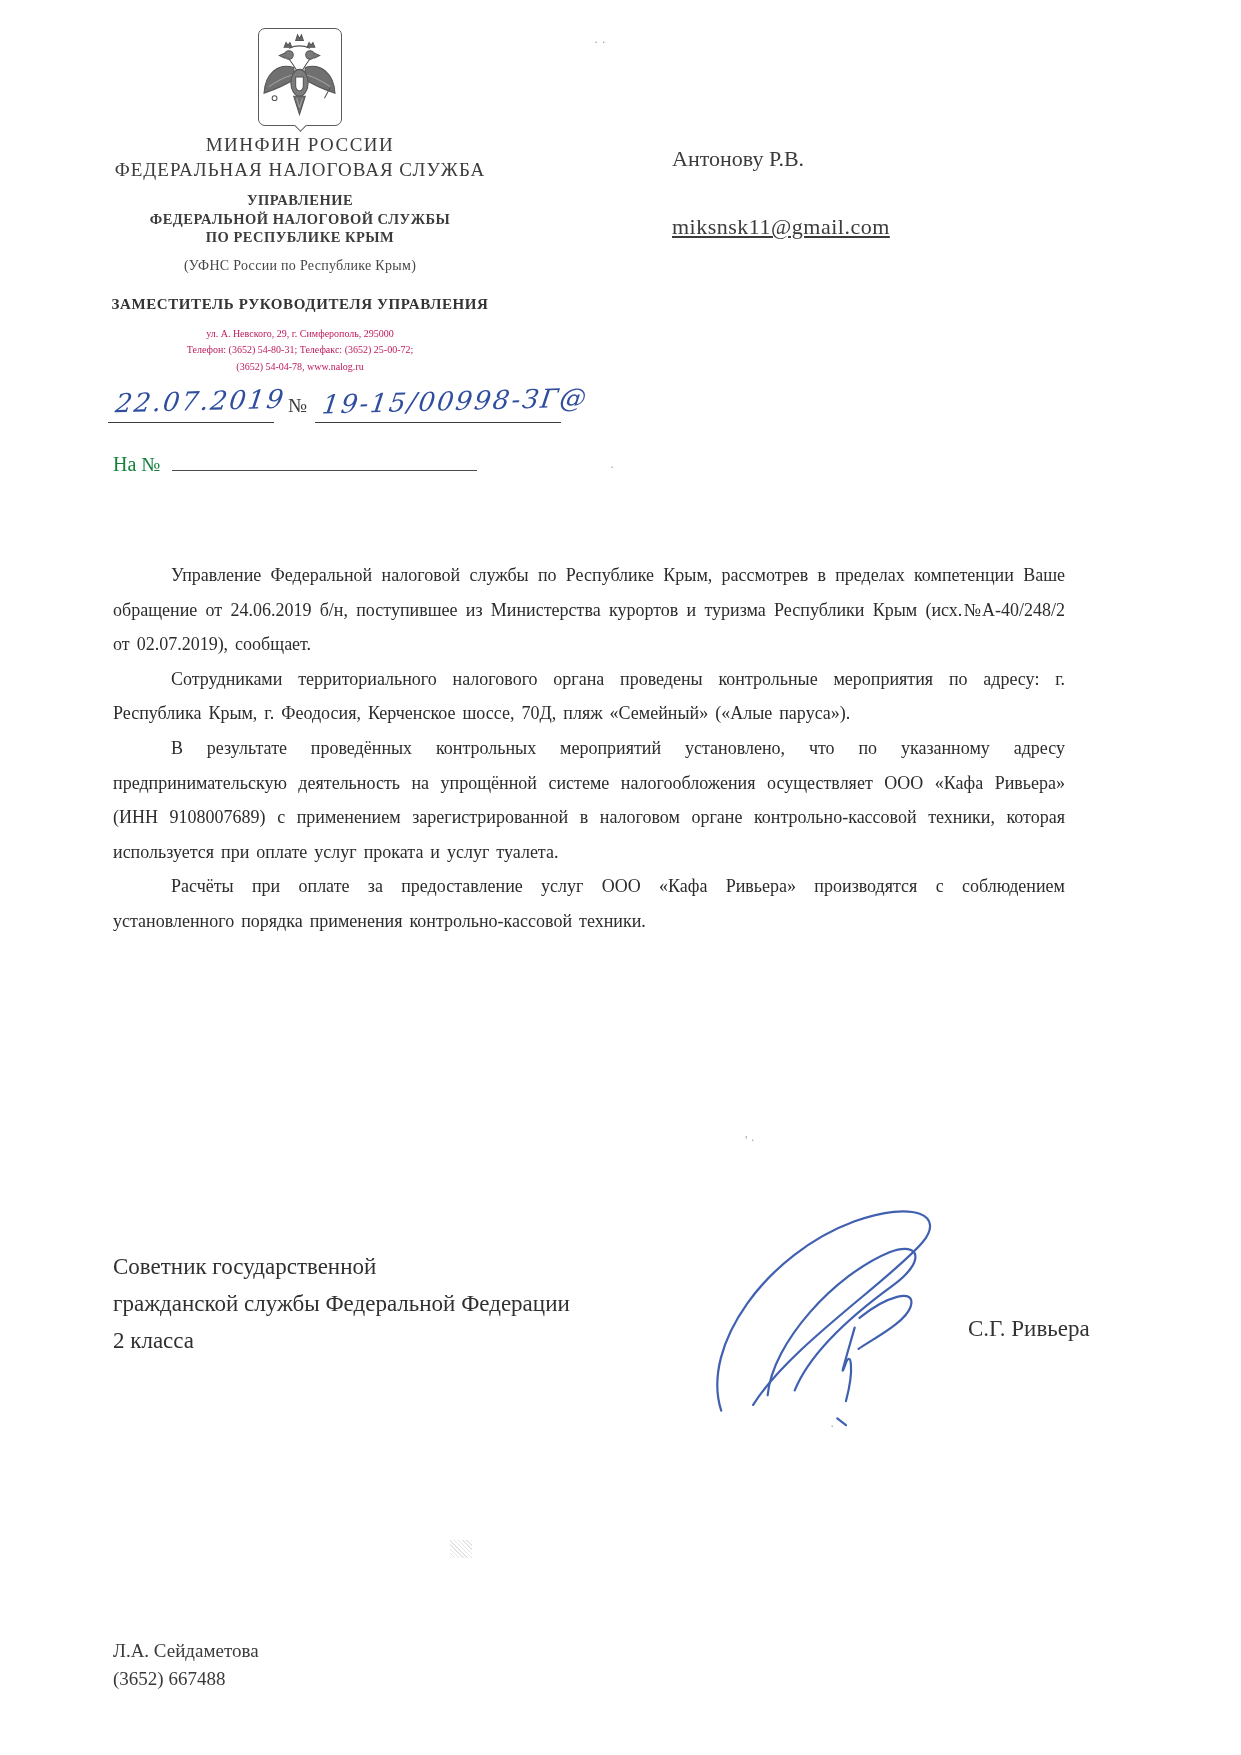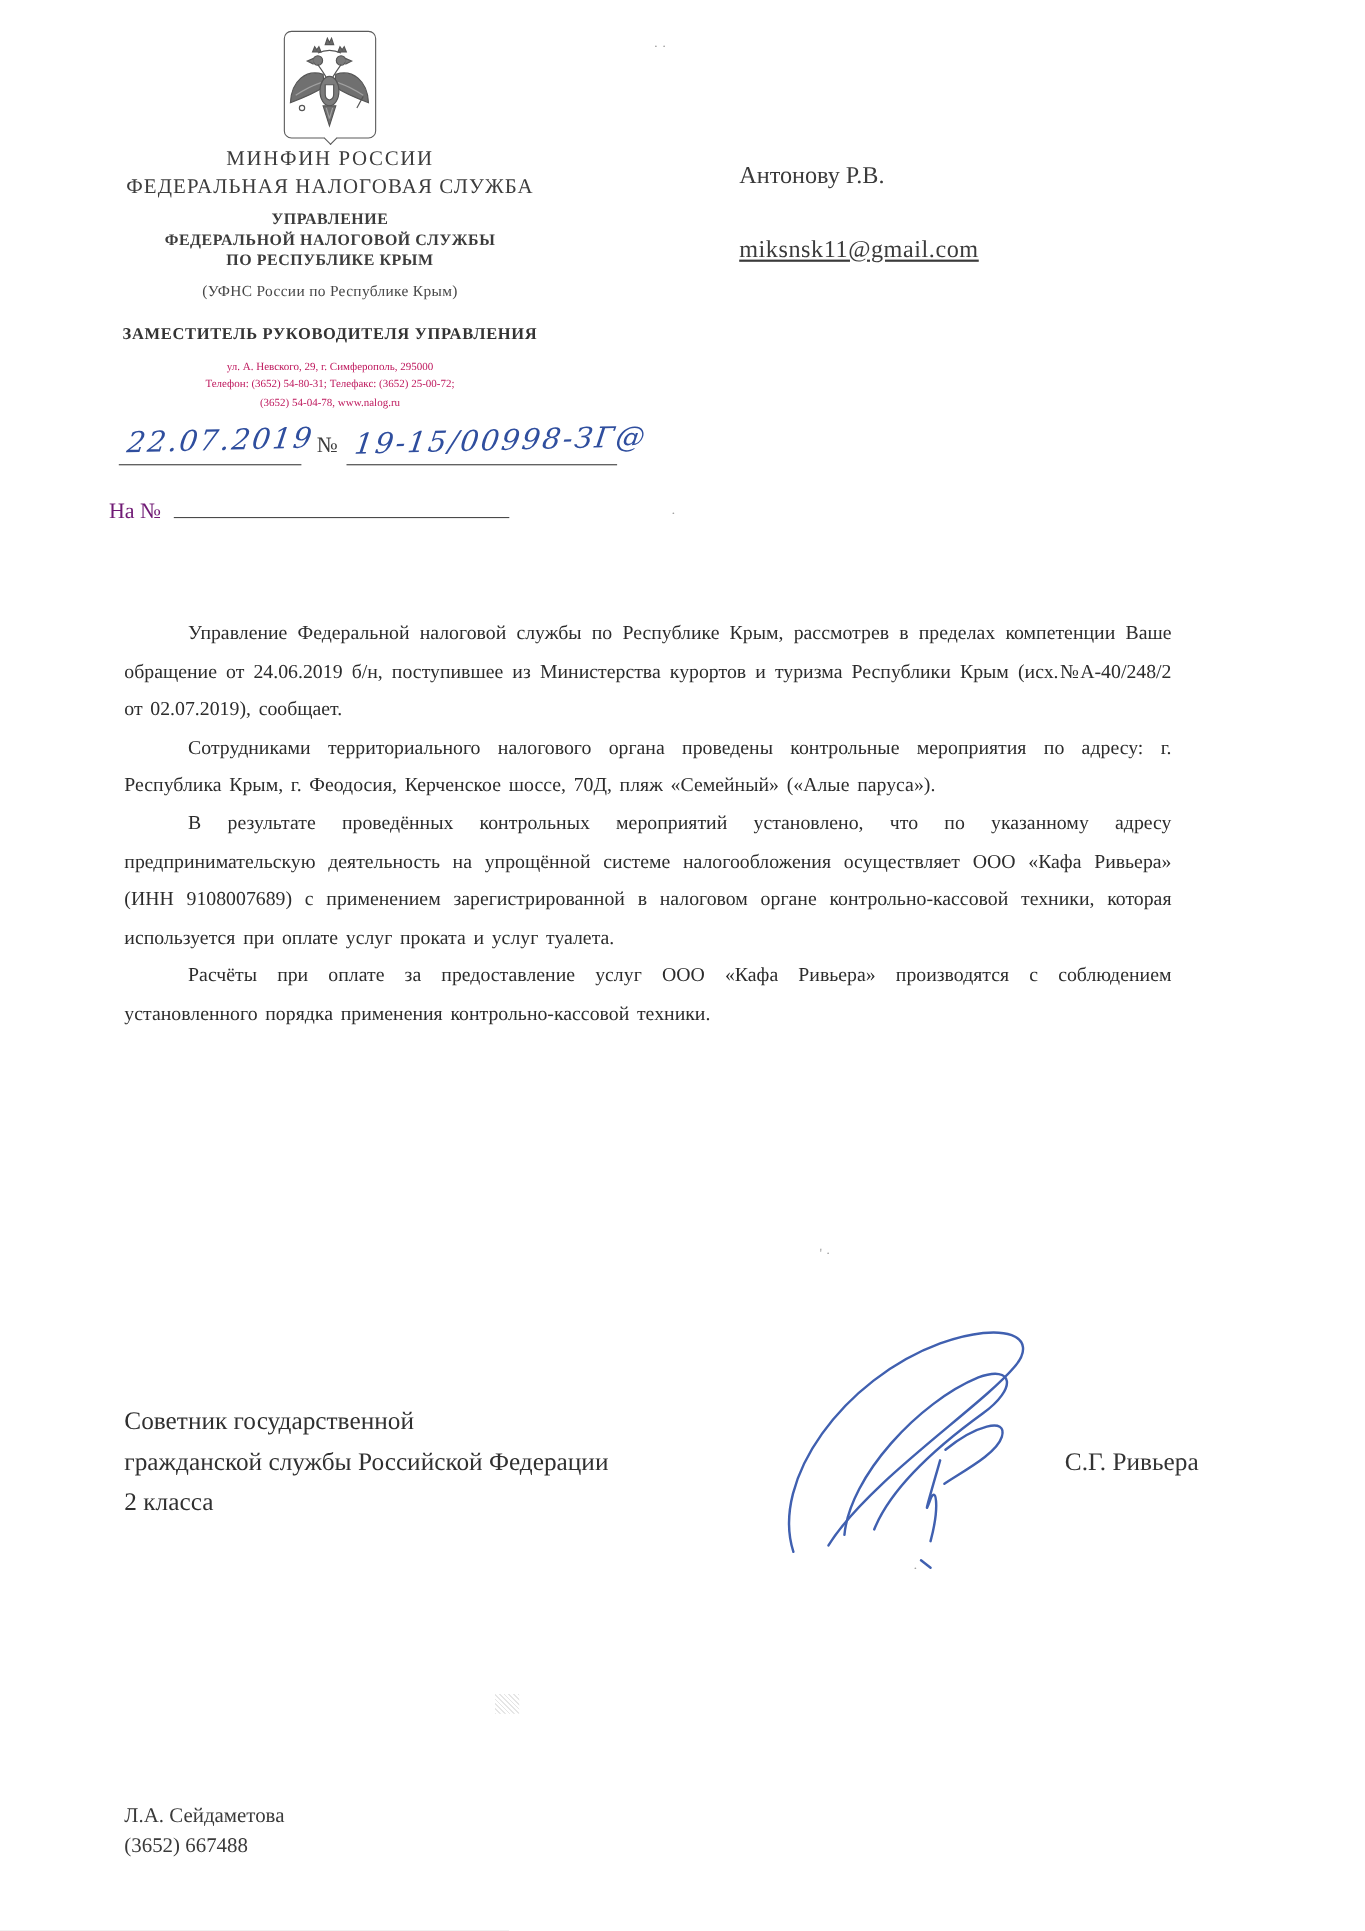--- a/index.html
+++ b/index.html
@@ -53,35 +53,35 @@
     display:inline-block;
   }
   .hand-underline{
     display:inline-block;
     border-bottom:1.7px solid #3c3c3c;
     padding:0 8px 6px 8px;
   }
   .ref-date-wrap{width:150px;text-align:center;}
   .ref-no-sign{display:inline-block;font-size:20px;color:#3c3c3c;margin:0 8px 0 14px;vertical-align:bottom;padding-bottom:6px;}
   .ref-num-wrap{width:230px;text-align:center;}
-  .reply-line{position:absolute;left:99px;top:450px;font-size:20px;color:#701a75;white-space:nowrap;}
+  .reply-line{position:absolute;left:113px;top:450px;font-size:20px;color:#15803d;white-space:nowrap;}
   .reply-underline{display:inline-block;width:305px;border-bottom:1.5px solid #4a4a4a;height:20px;margin-left:12px;}
   
   .body-text{
     position:absolute;left:113px;top:558px;width:952px;
     font-size:18px;line-height:34.6px;
     text-align:justify;
     color:#2c2c2c;
     word-spacing:2.5px;
   }
   .body-text p{margin:0;text-indent:58px;}
   
   .sign-position{
     position:absolute;left:113px;top:1248px;
-    font-size:23px;line-height:37px;color:#303030;margin-top:25px;
+    font-size:23px;line-height:37px;color:#303030;
   }
   .sign-scrawl{position:absolute;left:700px;top:1200px;}
   .sign-name{position:absolute;left:968px;top:1316px;font-size:23px;color:#333;}
   
   .footer{
     position:absolute;left:113px;top:1637px;
     font-size:19px;line-height:28px;color:#3a3a3a;
   }
   
   .speck{position:absolute;color:#8d8d8d;font-size:13px;opacity:.8;}
@@ -148,21 +148,21 @@
 
   <div class="body-text">
     <p>Управление Федеральной налоговой службы по Республике Крым, рассмотрев в пределах компетенции Ваше обращение от 24.06.2019 б/н, поступившее из Министерства курортов и туризма Республики Крым (исх.№А-40/248/2 от 02.07.2019), сообщает.</p>
     <p>Сотрудниками территориального налогового органа проведены контрольные мероприятия по адресу: г. Республика Крым, г. Феодосия, Керченское шоссе, 70Д, пляж «Семейный» («Алые паруса»).</p>
     <p>В результате проведённых контрольных мероприятий установлено, что по указанному адресу предпринимательскую деятельность на упрощённой системе налогообложения осуществляет ООО «Кафа Ривьера» (ИНН 9108007689) с применением зарегистрированной в налоговом органе контрольно-кассовой техники, которая используется при оплате услуг проката и услуг туалета.</p>
     <p>Расчёты при оплате за предоставление услуг ООО «Кафа Ривьера» производятся с соблюдением установленного порядка применения контрольно-кассовой техники.</p>
   </div>
 
   <div class="sign-position">
     <div>Советник государственной</div>
-    <div>гражданской службы Российской Федерации</div>
+    <div>гражданской службы Федеральной Федерации</div>
     <div>2 класса</div>
   </div>
 
   <div class="sign-scrawl">
     <svg viewBox="0 0 300 240" width="290" height="232">
       <g fill="none" stroke="#4060b0" stroke-width="2.3" stroke-linecap="round">
         <path d="M22 218 C 0 150, 70 55, 160 22 C 222 0, 254 16, 230 44 C 198 82, 92 152, 55 212"></path>
         <path d="M70 202 C 75 147, 140 77, 196 54 C 229 42, 233 64, 200 88 C 160 117, 114 157, 98 197"></path>
         <path d="M165 122 C 192 100, 224 90, 218 110 C 213 126, 182 142, 164 154"></path>
         <path d="M160 132 C 150 167, 144 187, 150 171 C 156 153, 160 174, 151 208"></path>

